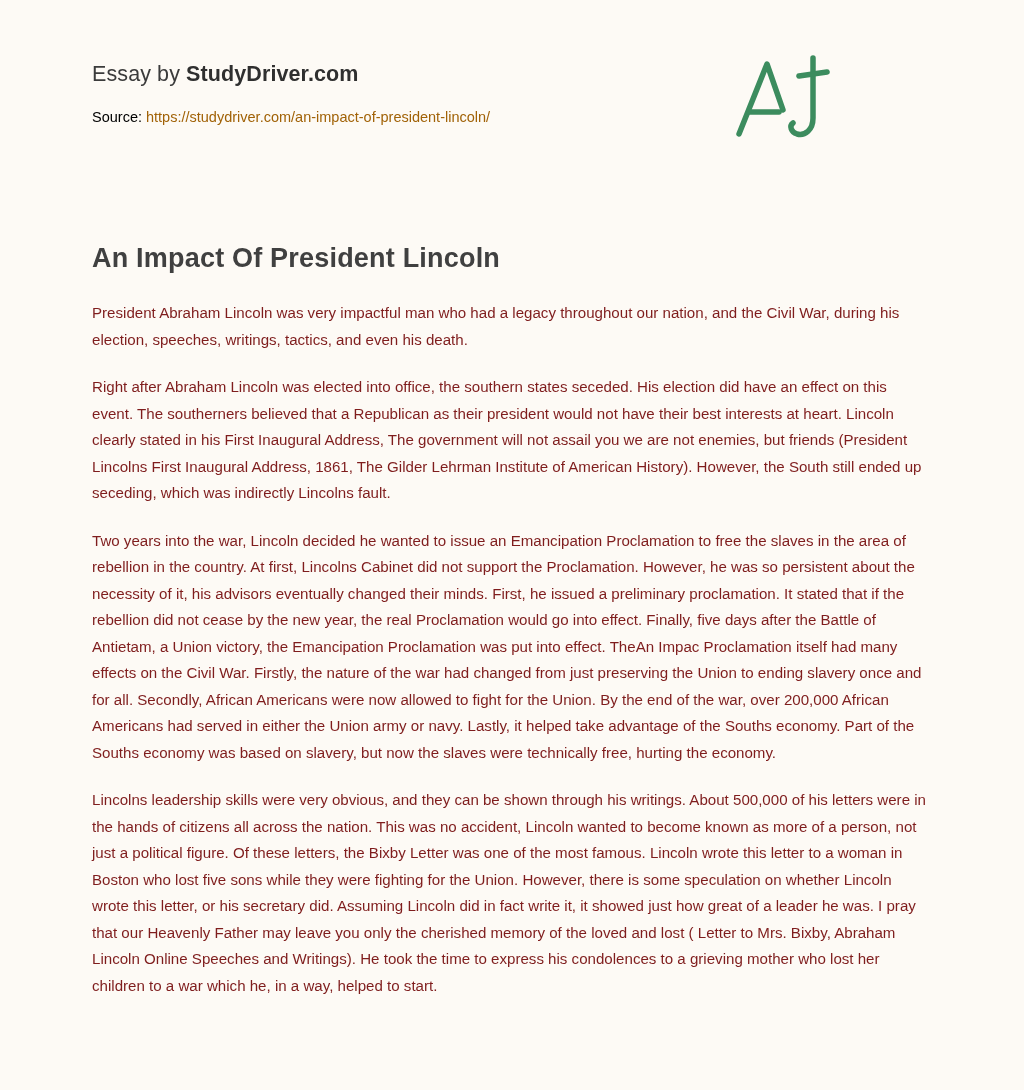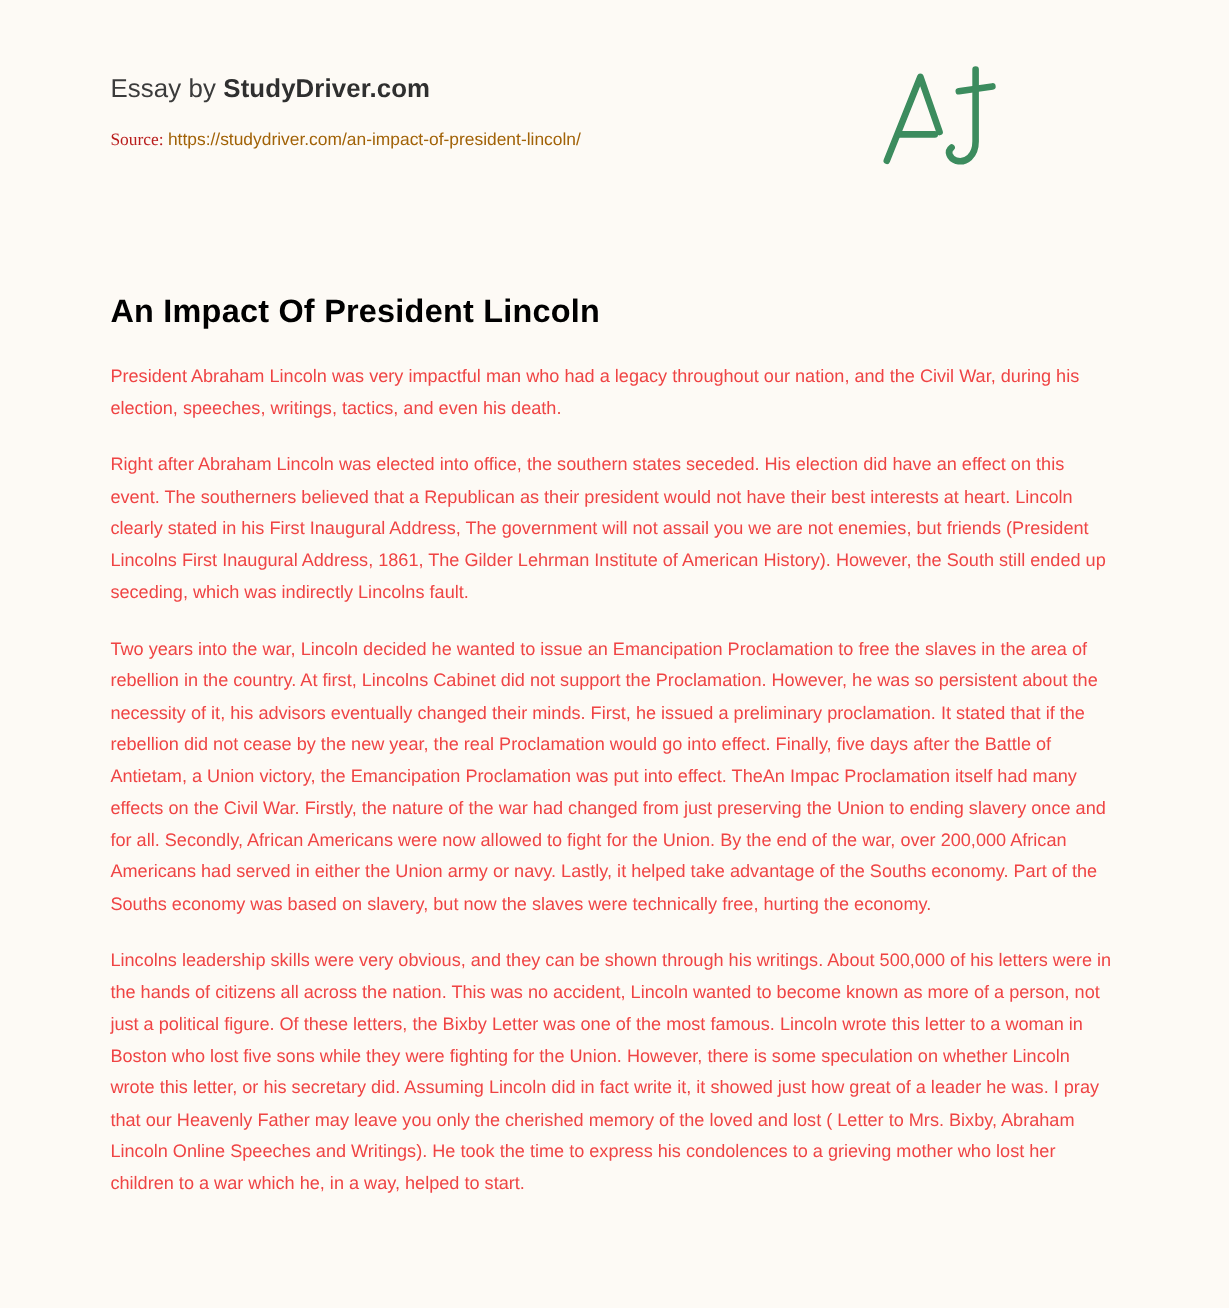--- a/index.html
+++ b/index.html
@@ -35,52 +35,51 @@
   .byline .brand {
     font-weight: 700;
     color: #2f2f2f;
   }
   .source-line {
     margin-top: 22px;
     font-size: 14.5px;
     color: #4a4a4a;
   }
   .source-line .src-label {
-    color: #b91c1c;
-    font-family: Liberation Serif, serif;
+    color: #000000;
   }
   .source-line .src-url {
     color: #a16207;
     text-decoration: none;
   }
   .logo {
     position: absolute;
     right: 92px;
     top: 48px;
     width: 110px;
     height: 100px;
   }
   .logo svg {
     display: block;
   }
   .title {
     margin: 118px 92px 0 92px;
     font-size: 27px;
     font-weight: 700;
-    color: #000000;
+    color: #404040;
     letter-spacing: 0.2px;
   }
   .article {
     margin: 26px 92px 0 92px;
     width: 840px;
   }
   .article p {
     font-size: 15.1px;
     line-height: 26.5px;
-    color: #ef4444;
+    color: #7f1d1d;
     margin: 0 0 21px 0;
     text-align: left;
   }
   .article p:last-child {
     margin-bottom: 0;
   }
 </style>
 </head>
 <body>
 

